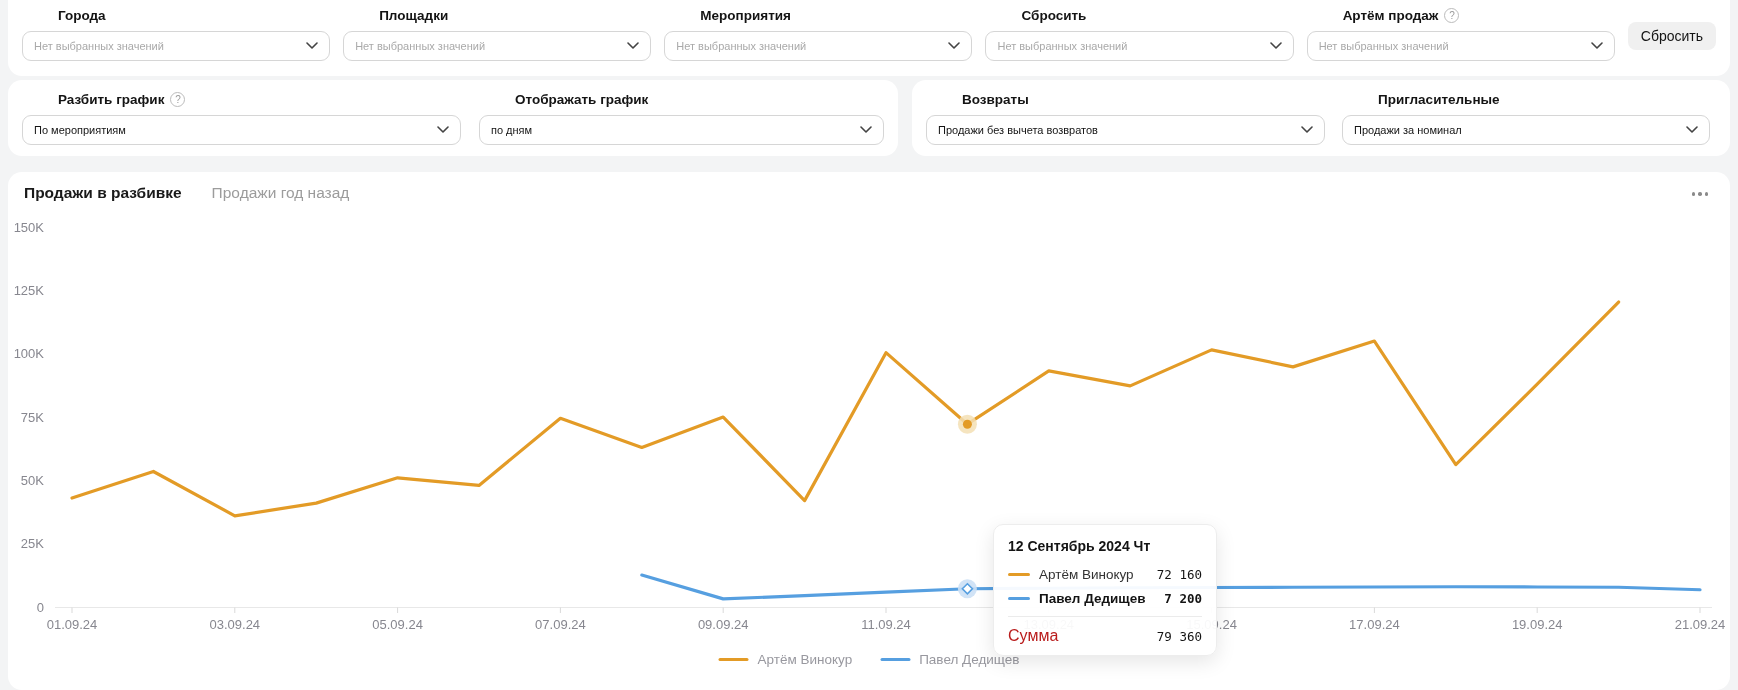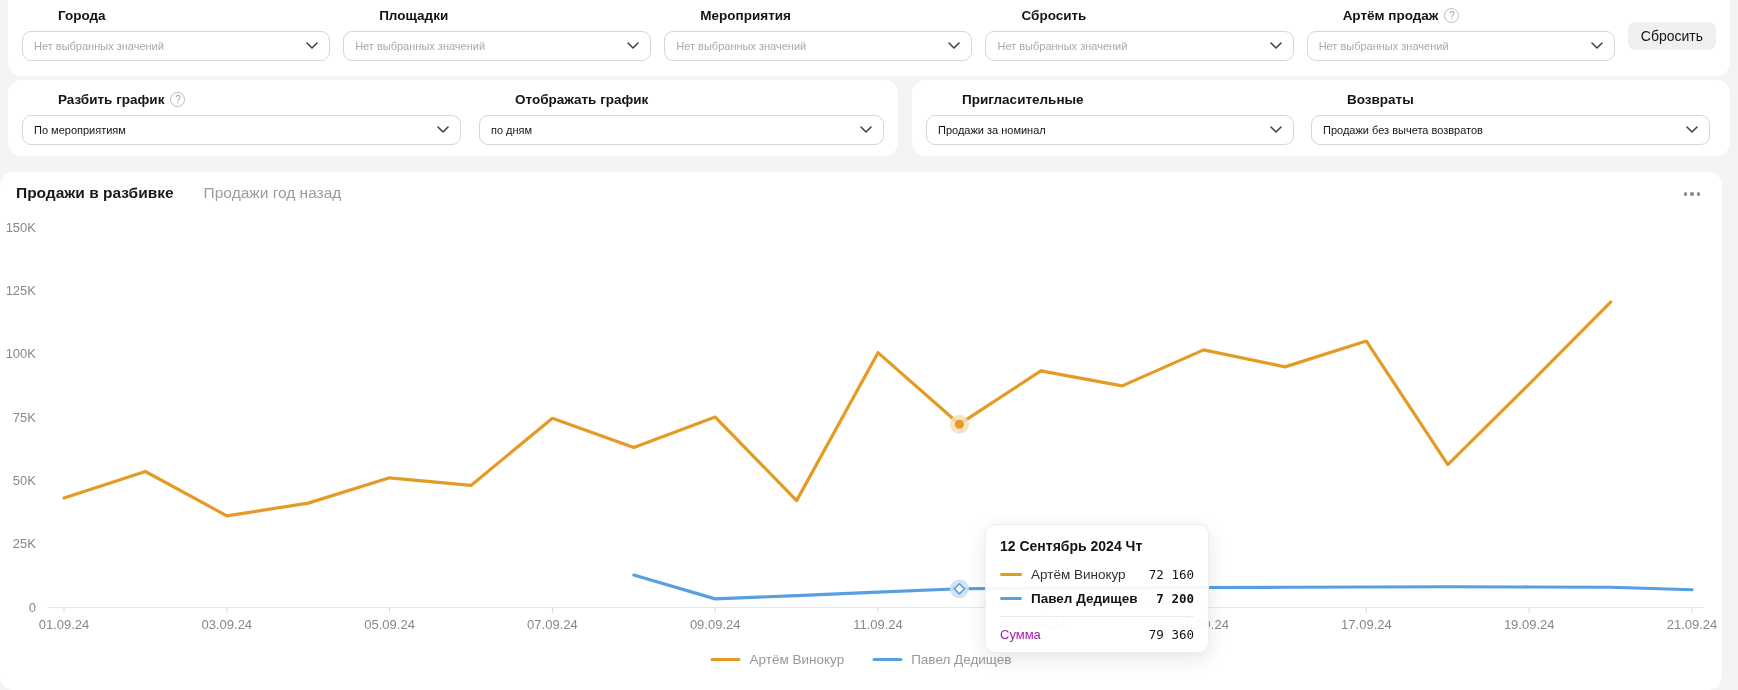--- a/index.html
+++ b/index.html
@@ -33,21 +33,21 @@
     font-family:"Liberation Sans", sans-serif; cursor:pointer;
   }
   .card-row2-left  { left:8px;   top:80px; width:890px; height:76px;text-align:right; }
   .card-row2-right { left:912px; top:80px; width:818px; height:76px; }
   .row2-inner { display:flex; gap:18px; padding:12px 14px 0 14px; }
   .card-row2-left  .filter.f-wide   { width:440px; }
   .card-row2-left  .filter.f-wide2  { width:406px; }
   .card-row2-right .filter.f-mid    { width:368px; }
   .card-row2-right .filter.f-mid2   { width:399px; }
 
-  .card-chart { left:0; top:172px; width:1722px; height:518px;text-decoration:underline; }
+  .card-chart { left:8px; top:172px; width:1722px; height:518px;text-decoration:underline; }
   .chart-header { position:absolute; left:16px; top:12px; display:flex; gap:30px; align-items:center; }
   .tab { font-size:15.5px; cursor:pointer; }
   .tab.active { color:#1a1a1a; font-weight:bold; }
   .tab.inactive { color:#9c9c9c; }
   .more-menu { position:absolute; right:18px; top:16px; display:flex; gap:3px; cursor:pointer; padding:4px; }
   .more-menu i { width:3.5px; height:3.5px; border-radius:50%; background:#8a8a8a; }
 
   .chart-svg { position:absolute; left:0; top:0; }
   .chart-svg text { font-family:"Liberation Sans", sans-serif; }
   .axis-lbl { font-size:13px; fill:#87878f; }
@@ -63,21 +63,21 @@
     box-shadow:0 6px 20px rgba(0,0,0,0.10); padding:13px 14px 10px 14px; z-index:5;
   }
   .tt-title { font-size:14px; font-weight:bold; color:#141414; margin-bottom:13px; }
   .tt-row { display:flex; align-items:center; margin:9px 0; }
   .tt-swatch { width:22px; height:3px; border-radius:2px; margin-right:9px; flex:none; }
   .tt-name { font-size:13.5px; color:#333; }
   .tt-row.bold .tt-name { font-weight:bold; color:#141414; }
   .tt-val { margin-left:auto; font-family:"DejaVu Sans Mono", monospace; font-size:12.5px; color:#141414; }
   .tt-row.bold .tt-val { font-weight:bold; }
   .tt-total { display:flex; align-items:center; border-top:1px solid #ebebeb; margin-top:10px; padding-top:10px; }
-  .tt-total-name { font-size:13px; color:#a21caf; }
+  .tt-total-name { font-size:16px; color:#b91c1c; }
 </style>
 </head>
 <body>
 
 <section class="card card-filters">
   <div class="filters-row">
     <div class="filter">
       <div class="filter-label">Города</div>
       <div class="select">
         <span class="val placeholder">Нет выбранных значений</span>
@@ -164,35 +164,35 @@
               <polyline points="1,1 6,6 11,1" fill="none" stroke="#444" stroke-width="1.6" stroke-linecap="round" stroke-linejoin="round"></polyline>
             </svg>
           </span>
       </div>
     </div>
   </div>
 </section>
 
 <section class="card card-row2-right">
   <div class="row2-inner" style="gap:17px;">
+    <div class="filter f-mid2">
+      <div class="filter-label">Возвраты</div>
+      <div class="select">
+        <span class="val">Продажи без вычета возвратов</span>
+        <span class="chev">
+            <svg width="12" height="8">
+              <polyline points="1,1 6,6 11,1" fill="none" stroke="#444" stroke-width="1.6" stroke-linecap="round" stroke-linejoin="round"></polyline>
+            </svg>
+          </span>
+      </div>
+    </div>
     <div class="filter f-mid">
       <div class="filter-label">Пригласительные</div>
       <div class="select">
         <span class="val">Продажи за номинал</span>
-        <span class="chev">
-            <svg width="12" height="8">
-              <polyline points="1,1 6,6 11,1" fill="none" stroke="#444" stroke-width="1.6" stroke-linecap="round" stroke-linejoin="round"></polyline>
-            </svg>
-          </span>
-      </div>
-    </div>
-    <div class="filter f-mid2">
-      <div class="filter-label">Возвраты</div>
-      <div class="select">
-        <span class="val">Продажи без вычета возвратов</span>
         <span class="chev">
             <svg width="12" height="8">
               <polyline points="1,1 6,6 11,1" fill="none" stroke="#444" stroke-width="1.6" stroke-linecap="round" stroke-linejoin="round"></polyline>
             </svg>
           </span>
       </div>
     </div>
   </div>
 </section>
 

